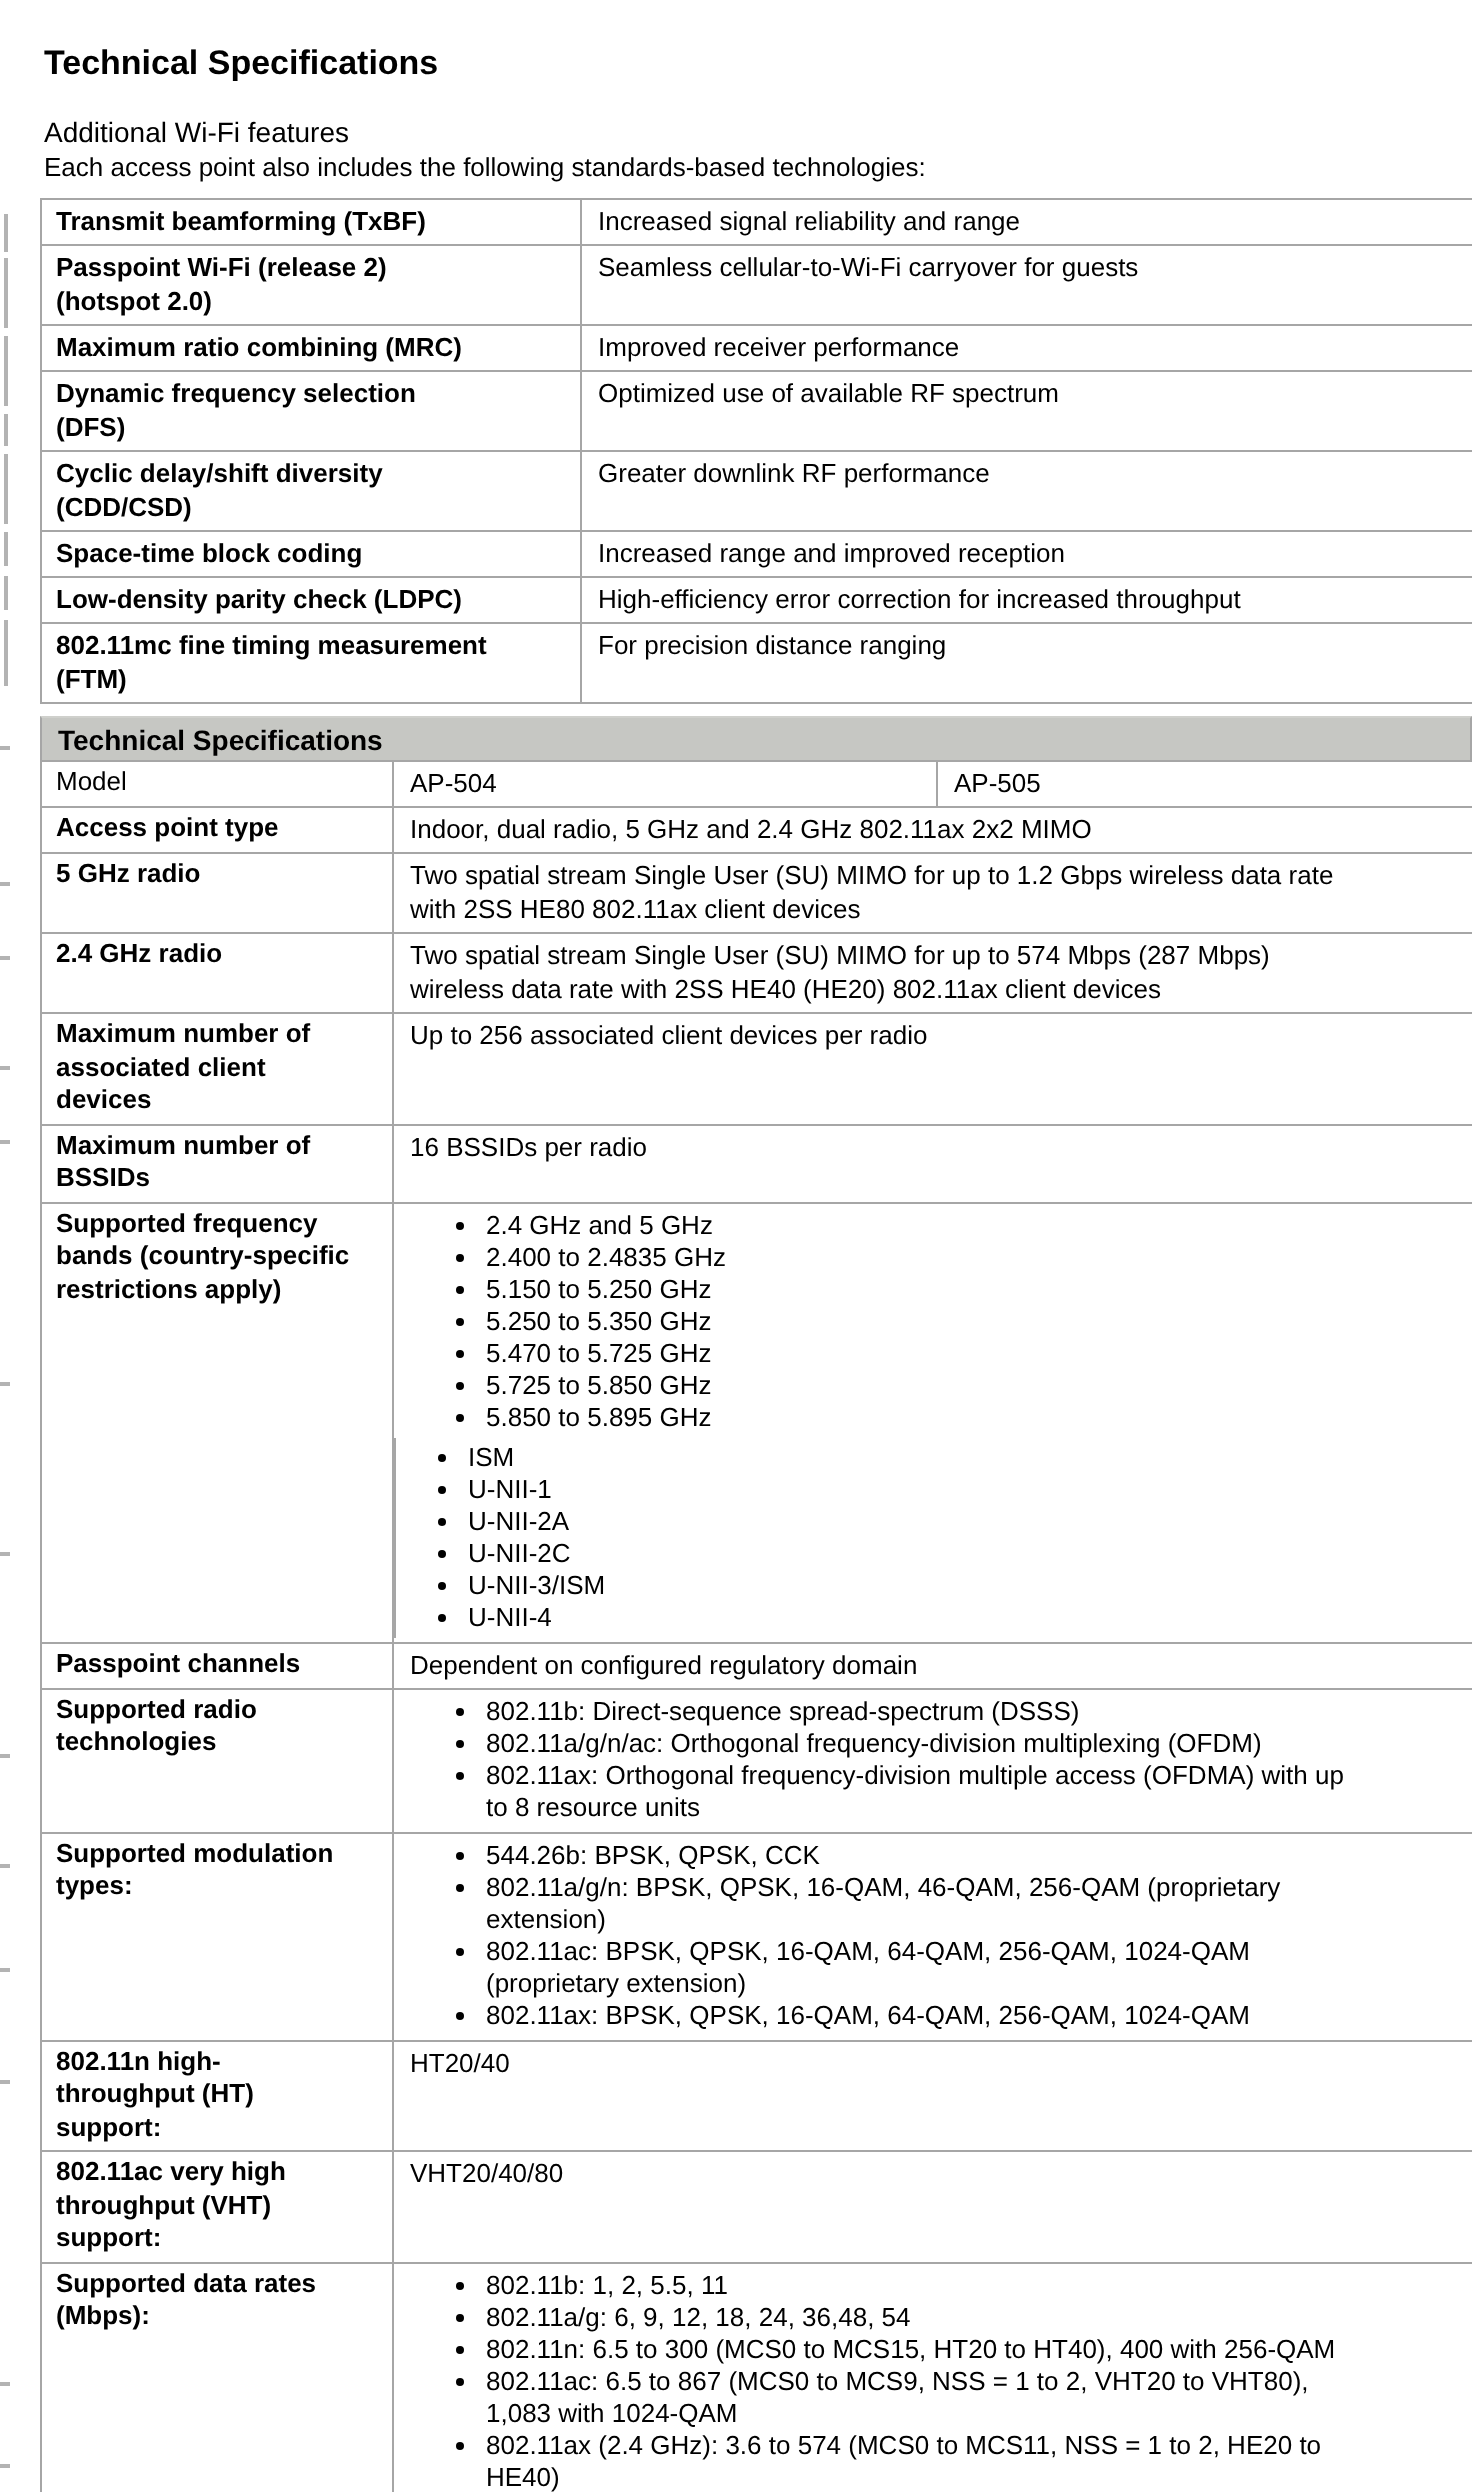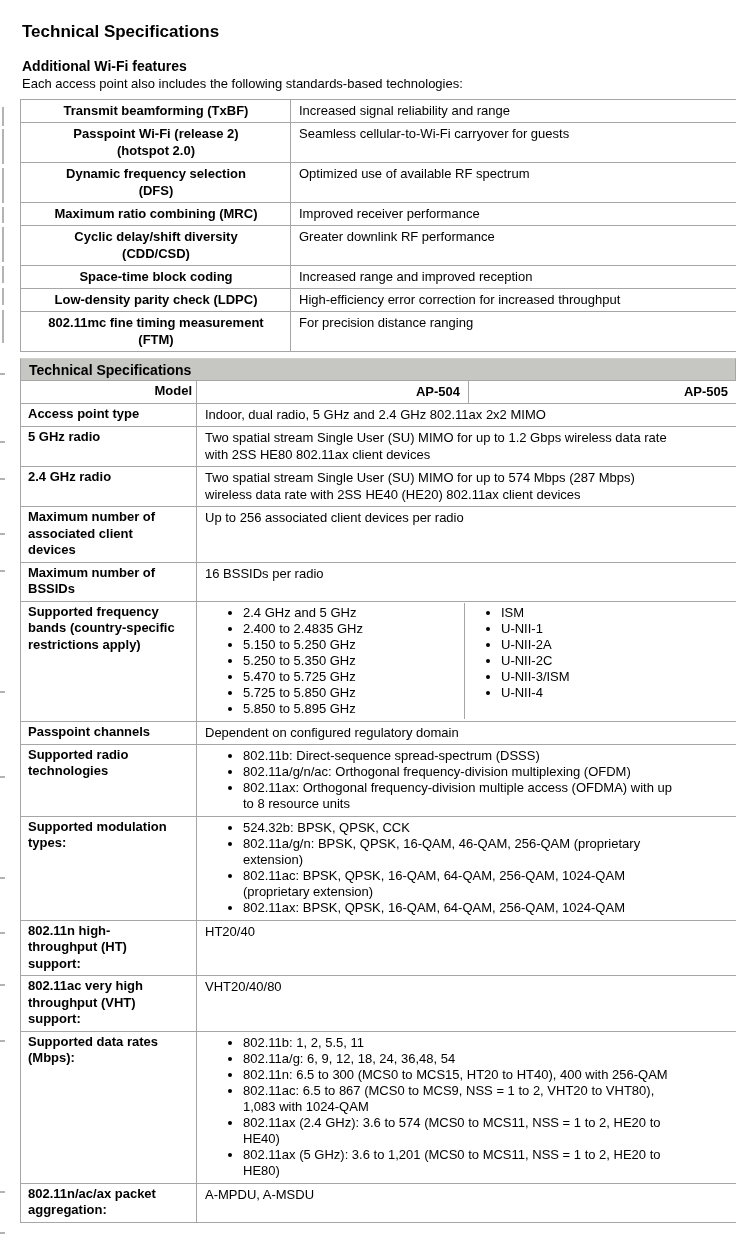--- a/index.html
+++ b/index.html
@@ -4,48 +4,48 @@
 <style>
   html,body { margin:0; padding:0; }
   body {
     width:736px; height:1246px; overflow:hidden; position:relative;
     background:#ffffff; color:#000000;
     font-family:"Liberation Sans","DejaVu Sans",sans-serif;
   }
   .content { position:absolute; left:20px; top:0; width:716px; }
 
   .page-title { font-size:17px; font-weight:bold; margin:22px 0 0 2px; line-height:20px; }
-  .section-heading { font-size:14px; font-weight:bold; margin:16px 0 2px 2px; line-height:16px; }
+  .section-heading { font-size:14px; font-weight:normal; margin:16px 0 2px 2px; line-height:16px; }
   .intro { font-size:13px; margin:0 0 8px 2px; line-height:15px; }
 
   table { border-collapse:collapse; width:716px; table-layout:fixed; }
   td { border:1px solid #a6a6a6; vertical-align:top; font-size:13px; padding:2px 6px; }
   td:last-child { border-right:0; }
 
   
-  .t1 td.lbl { width:256px; font-weight:bold; white-space:pre-line; line-height:17px; padding:2px 6px 3px 7px;text-align:center; }
+  .t1 td.lbl { width:256px; font-weight:bold; white-space:pre-line; line-height:17px; padding:2px 6px 3px 7px; }
   .t1 td.val { line-height:17px; white-space:pre-line; padding:2px 6px 3px 8px; }
 
   
   .spec-header {
     margin-top:6px; background:#c6c7c3;
     border:1px solid #a6a6a6; border-bottom:0; border-top-color:#cfd0cc;
     font-weight:bold; font-size:14px; line-height:16px; padding:3px 8px 2px;
   }
 
   
   .t2 td.lbl { width:164px; font-weight:bold; white-space:pre-line; line-height:16.5px; padding:2px 4px 3px 7px; }
   .t2 td.val { line-height:17px; white-space:pre-line; padding:2px 8px 3px 8px;margin-top:20px; }
-  .t2 tr.model td { font-weight:bold;text-align:right; }
+  .t2 tr.model td { font-weight:normal; }
   .t2 td.ap1 { width:255px; }
   .t2 td.cell-bullets { padding:1px 2px 2px 0; }
 
   ul.bullets { margin:2px 0; padding-left:46px; }
   ul.bullets li { line-height:16px; font-size:13px; white-space:pre-line; }
-  .freq-wrap { display:flex; min-height:116px; }
+  .freq-wrap { display:flex; min-height:116px;flex-direction:column; }
   .freq-left { width:267px; }
   .freq-right { flex:1; border-left:1px solid #a6a6a6; }
   .freq-right ul.bullets { padding-left:36px; }
 
   
   .edge-mark { position:absolute; background:#b3b3b3; }
   .edge-v { left:2px; width:2px; }
   .edge-h { left:0; width:5px; height:2px; }
 </style>
 </head>
@@ -84,27 +84,27 @@
         <tr>
       <td class="lbl">Transmit beamforming (TxBF)</td>
       <td class="val">Increased signal reliability and range</td>
     </tr>
     <tr>
       <td class="lbl">Passpoint Wi-Fi (release 2)
 (hotspot 2.0)</td>
       <td class="val">Seamless cellular-to-Wi-Fi carryover for guests</td>
     </tr>
     <tr>
+      <td class="lbl">Maximum ratio combining (MRC)</td>
+      <td class="val">Improved receiver performance</td>
+    </tr>
+    <tr>
       <td class="lbl">Dynamic frequency selection
 (DFS)</td>
       <td class="val">Optimized use of available RF spectrum</td>
-    </tr>
-    <tr>
-      <td class="lbl">Maximum ratio combining (MRC)</td>
-      <td class="val">Improved receiver performance</td>
     </tr>
     <tr>
       <td class="lbl">Cyclic delay/shift diversity
 (CDD/CSD)</td>
       <td class="val">Greater downlink RF performance</td>
     </tr>
     <tr>
       <td class="lbl">Space-time block coding</td>
       <td class="val">Increased range and improved reception</td>
     </tr>
@@ -198,21 +198,21 @@
           <li>802.11ax: Orthogonal frequency-division multiple access (OFDMA) with up
 to 8 resource units</li>
         </ul>
       </td>
     </tr>
     <tr>
       <td class="lbl">Supported modulation
 types:</td>
       <td class="cell-bullets" colspan="2">
         <ul class="bullets">
-          <li>524.32b: BPSK, QPSK, CCK</li>
+          <li>544.26b: BPSK, QPSK, CCK</li>
           <li>802.11a/g/n: BPSK, QPSK, 16-QAM, 46-QAM, 256-QAM (proprietary
 extension)</li>
           <li>802.11ac: BPSK, QPSK, 16-QAM, 64-QAM, 256-QAM, 1024-QAM
 (proprietary extension)</li>
           <li>802.11ax: BPSK, QPSK, 16-QAM, 64-QAM, 256-QAM, 1024-QAM</li>
         </ul>
       </td>
     </tr>
     <tr>
       <td class="lbl">802.11n high-

